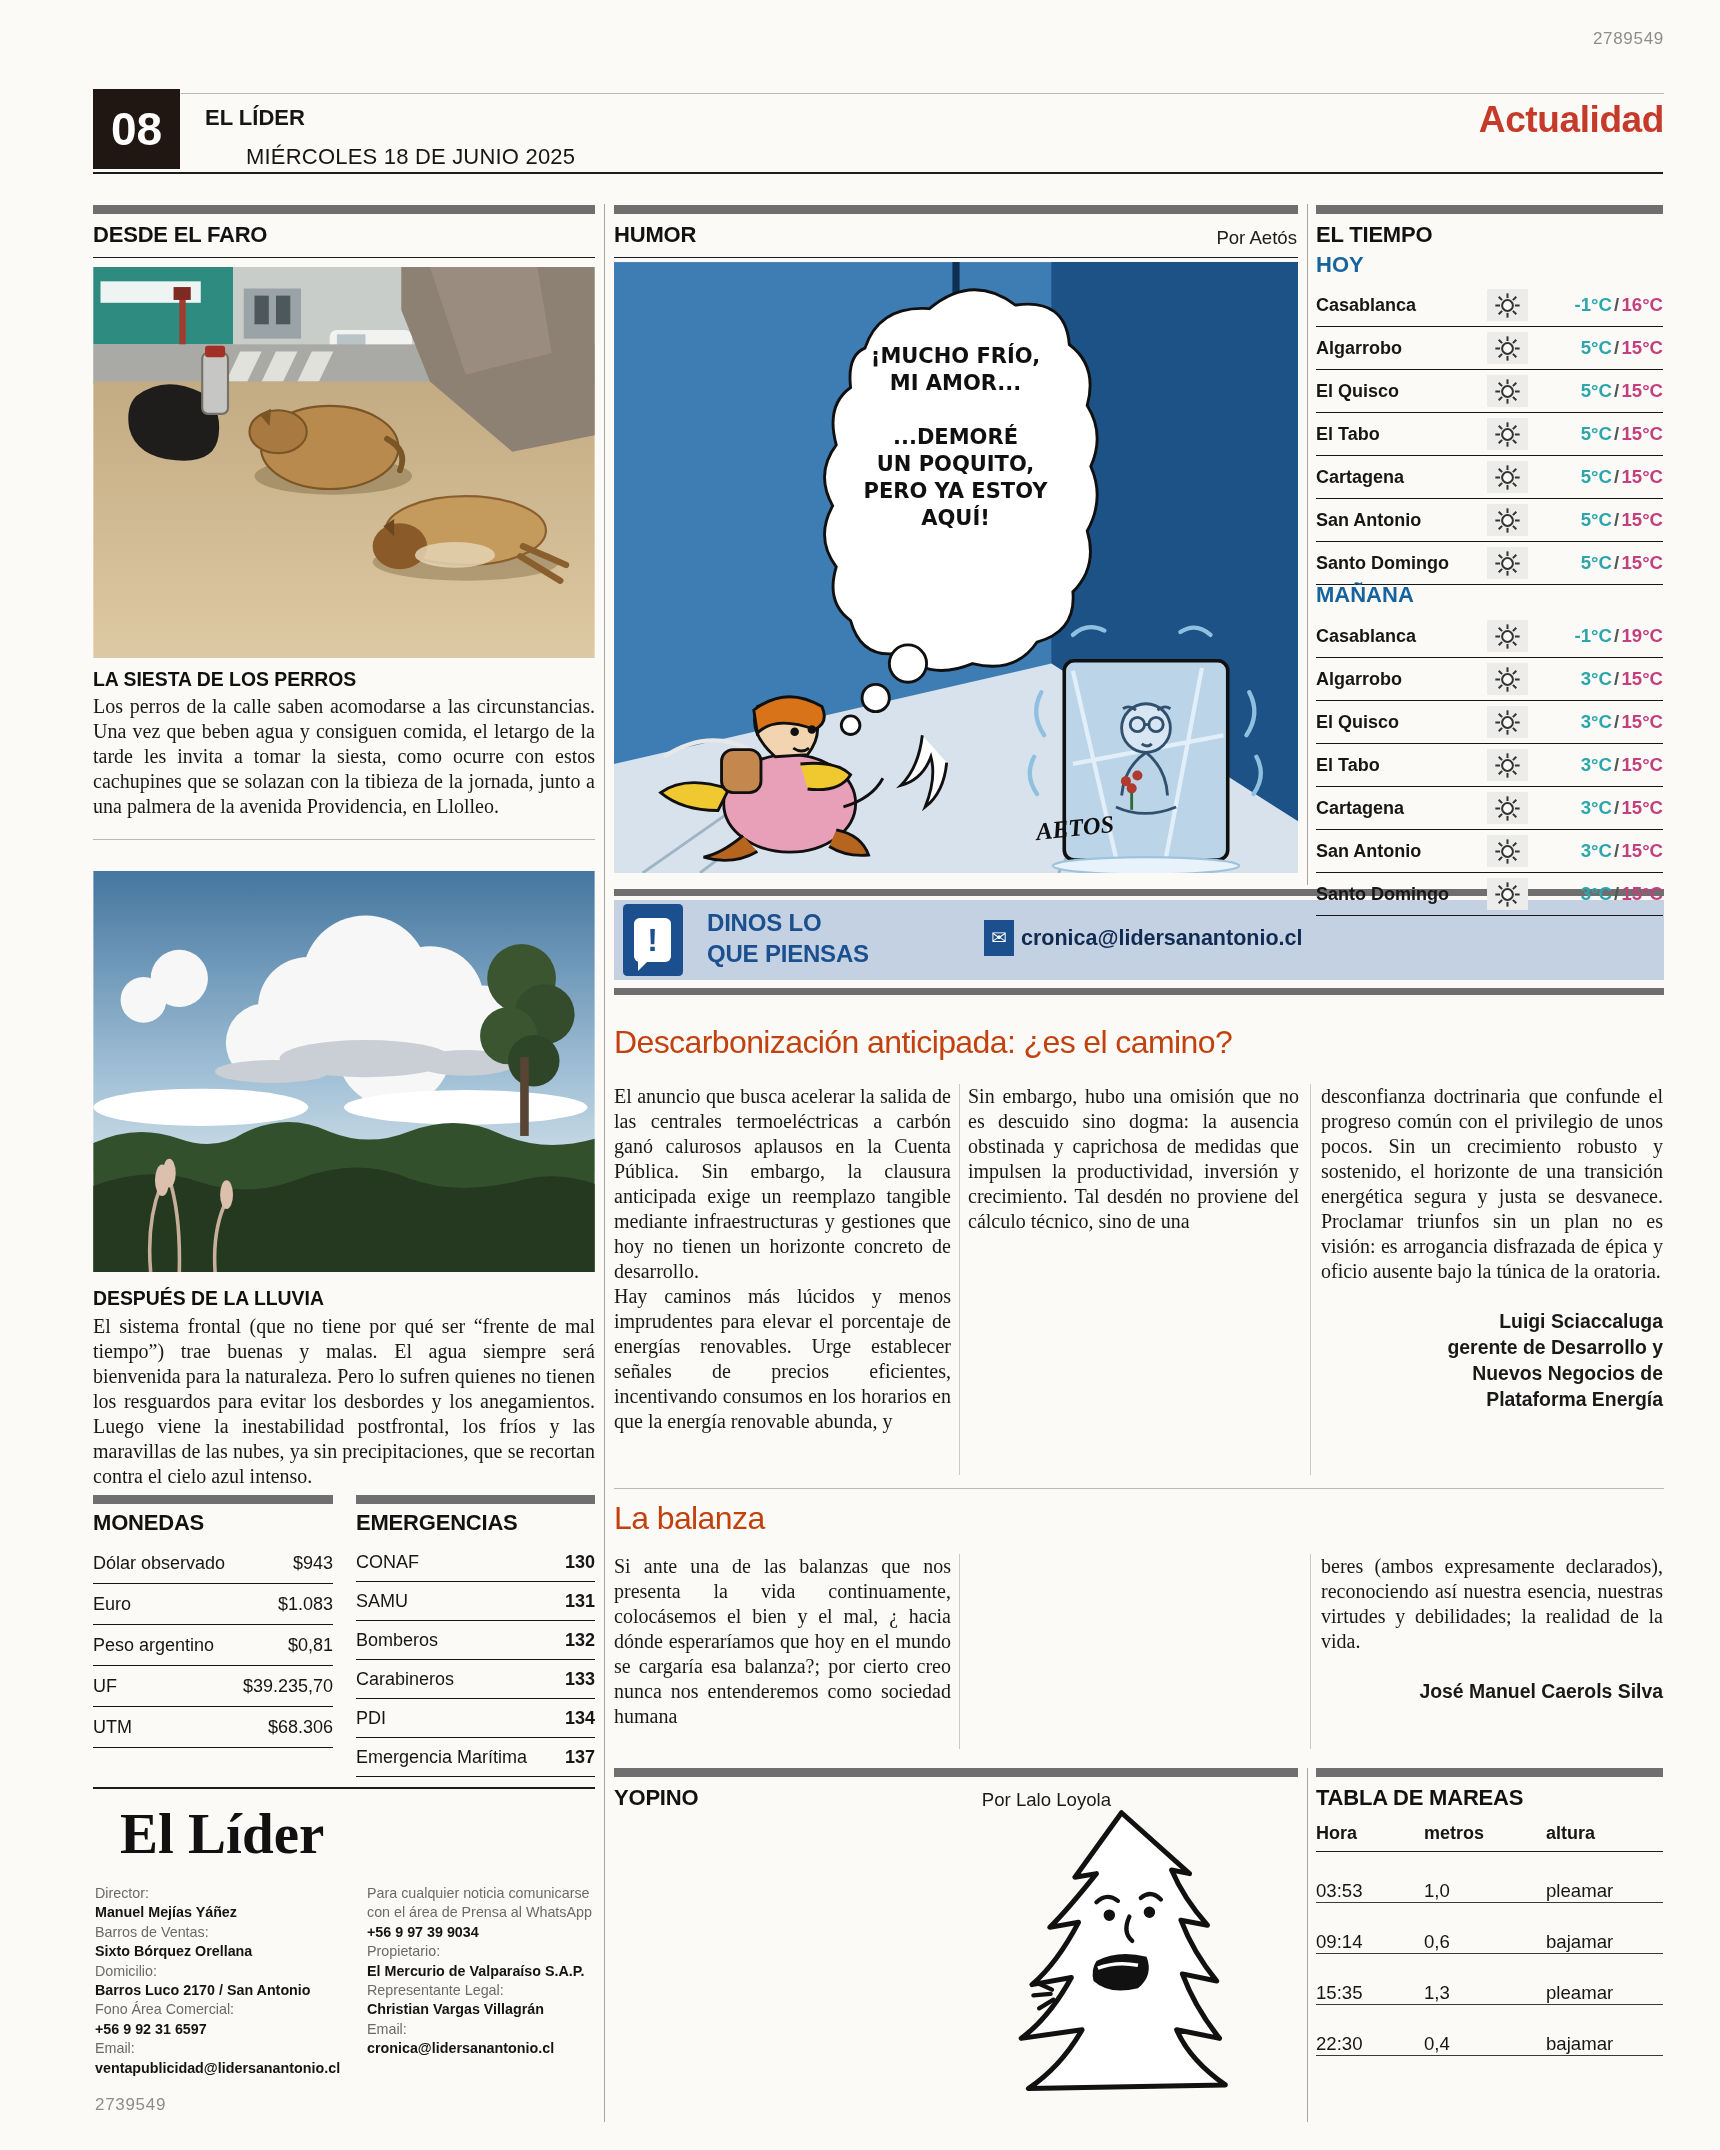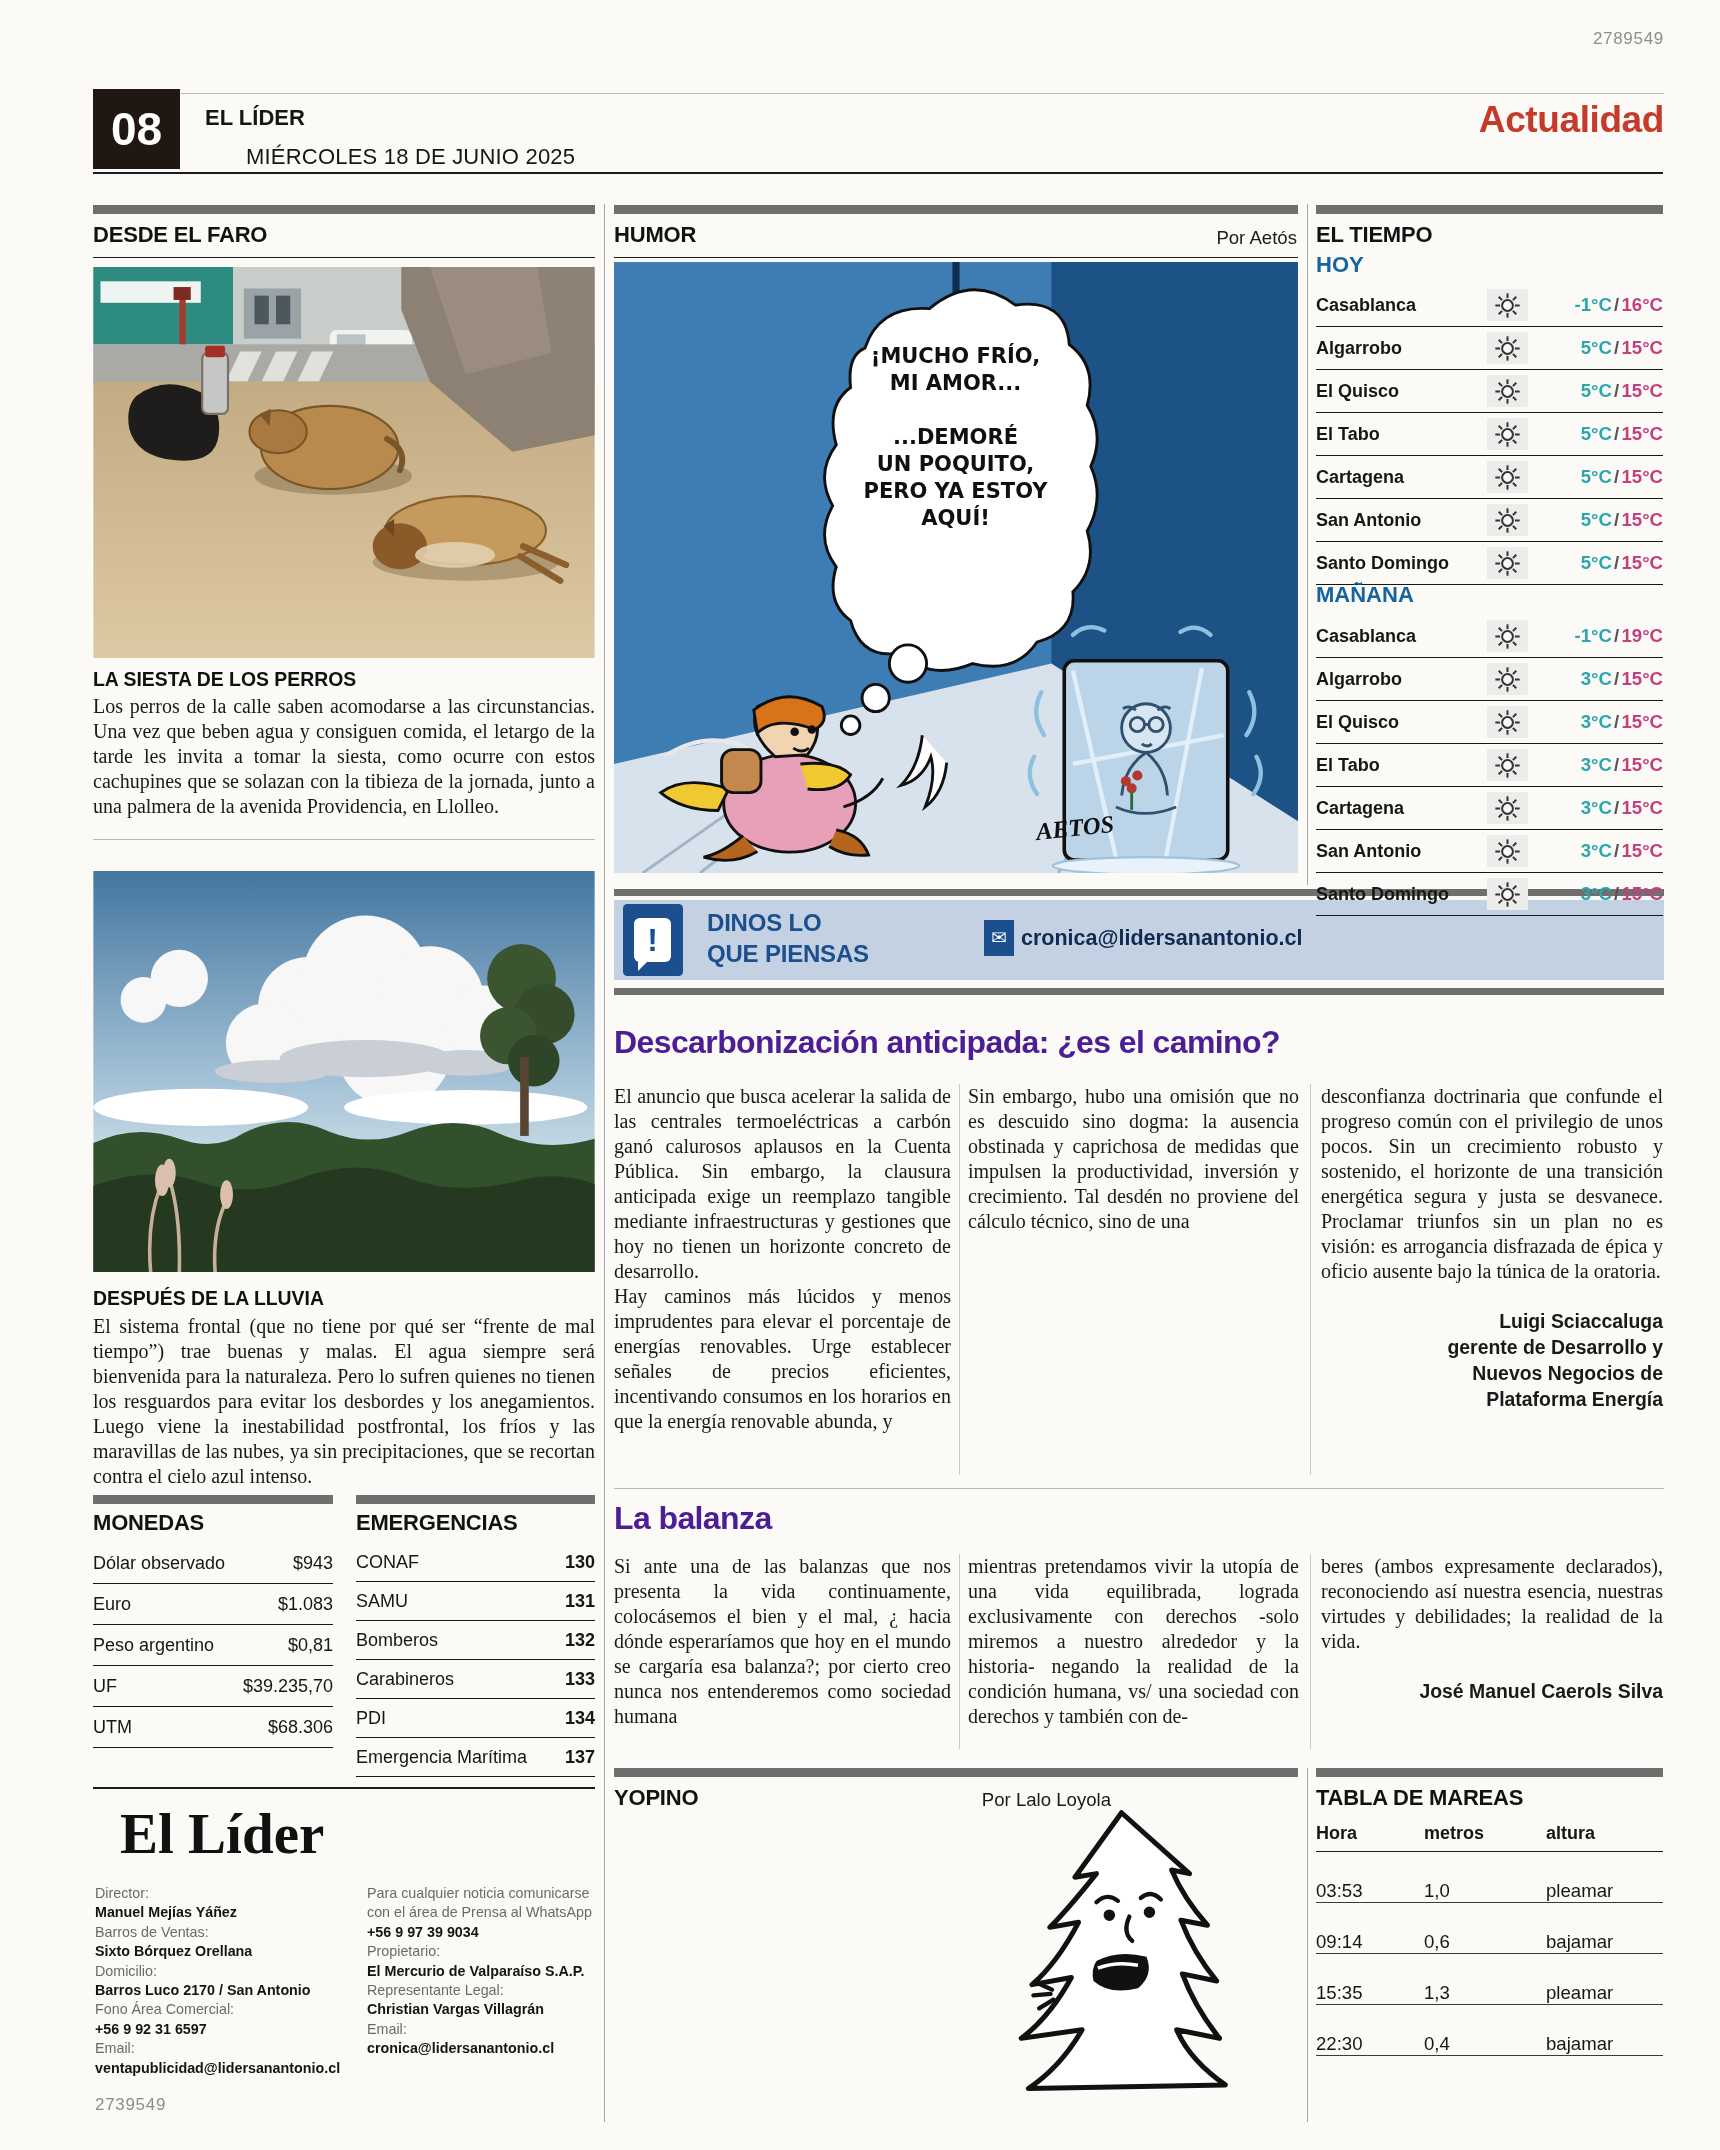--- a/index.html
+++ b/index.html
@@ -9,21 +9,21 @@
   .bar{position:absolute;background:#6f6f6f;height:8.6px;}
   .rule{position:absolute;background:#1c1c1c;}
   .lrule{position:absolute;background:#b9b9b9;}
   .vrule{position:absolute;width:1.4px;background:#a5a5a5;}
   .colrule{position:absolute;width:0.7px;background:#c9c9c9;}
   .sect-title{position:absolute;font-weight:700;font-size:22px;letter-spacing:-0.2px;color:#121212;}
   .byline{position:absolute;font-size:18.6px;color:#1b1b1b;text-align:right;}
   .serifbody{font-family:"Liberation Serif","DejaVu Serif",serif;font-size:20px;line-height:25px;
              text-align:justify;color:#191919;}
   .cap-title{position:absolute;font-weight:700;font-size:19.4px;color:#101010;}
-  .headline{position:absolute;font-weight:700;letter-spacing:-0.6px;color:#4c1d95;}
+  .headline{position:absolute;font-weight:400;letter-spacing:-0.6px;color:#c2410c;}
   .acol{position:absolute;}
   .acol p{margin:0 0 0 0;}
   .sig{margin-top:24.4px;text-align:right;font-family:"Liberation Sans",sans-serif;
        font-weight:700;font-size:19.4px;line-height:26px;}
   
   .pagebox{position:absolute;left:93px;top:89px;width:87px;height:80px;background:#201713;
            color:#fff;font-weight:700;font-size:46px;display:flex;align-items:center;justify-content:center;}
   .mast-name{position:absolute;left:205px;top:105px;font-weight:700;font-size:22px;}
   .mast-date{position:absolute;left:205px;top:144px;font-size:22px;letter-spacing:0.2px;margin-left:41px;}
   .section-name{position:absolute;right:57px;top:99px;font-weight:700;font-size:37px;color:#c53a28;letter-spacing:-0.4px;}
@@ -397,23 +397,20 @@
     </div>
   <div class="colrule" style="left:959px;top:1084px;height:391px;"></div>
   <div class="colrule" style="left:1310px;top:1084px;height:391px;"></div>
 
   <div class="lrule" style="left:614px;top:1488px;width:1050px;height:1.4px;"></div>
 
   <div class="headline" style="left:614px;top:1500px;width:574px;font-size:32px;">La balanza</div>
   <div class="acol serifbody" id="a2c1" style="left:614px;top:1554px;width:337px;">
       <p>Si ante una de las balanzas que nos presenta la vida continuamente, colocásemos el bien y el mal, ¿ hacia dónde esperaríamos que hoy en el mundo se cargaría esa balanza?; por cierto creo nunca nos entenderemos como sociedad humana</p>
     </div>
-  <div class="acol serifbody" id="a2c2" style="left:968px;top:1554px;width:331px;">
-      <p>mientras pretendamos vivir  la utopía de una vida equilibrada, lograda exclusivamente con derechos  -solo miremos a nuestro alrededor y la historia- negando la realidad de la condición humana,  vs/ una sociedad con derechos y también con de-</p>
-    </div>
   <div class="acol serifbody" id="a2c3" style="left:1321px;top:1554px;width:342px;">
       <p>beres (ambos expresamente declarados), reconociendo así nuestra esencia, nuestras virtudes y debilidades; la realidad de  la vida.</p>
       <div class="sig">
         <div>José Manuel Caerols Silva</div>
       </div>
     </div>
   <div class="colrule" style="left:959px;top:1554px;height:195px;"></div>
   <div class="colrule" style="left:1310px;top:1554px;height:195px;"></div>
 
   <div class="bar" style="left:614px;top:1768px;width:684px;"></div>

